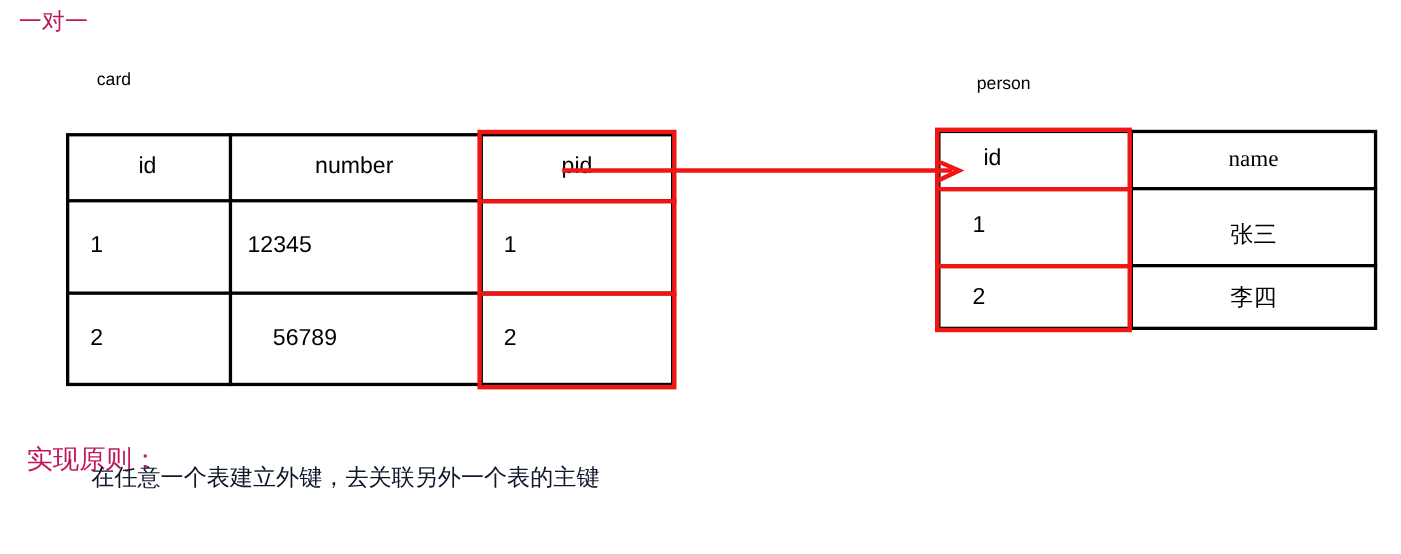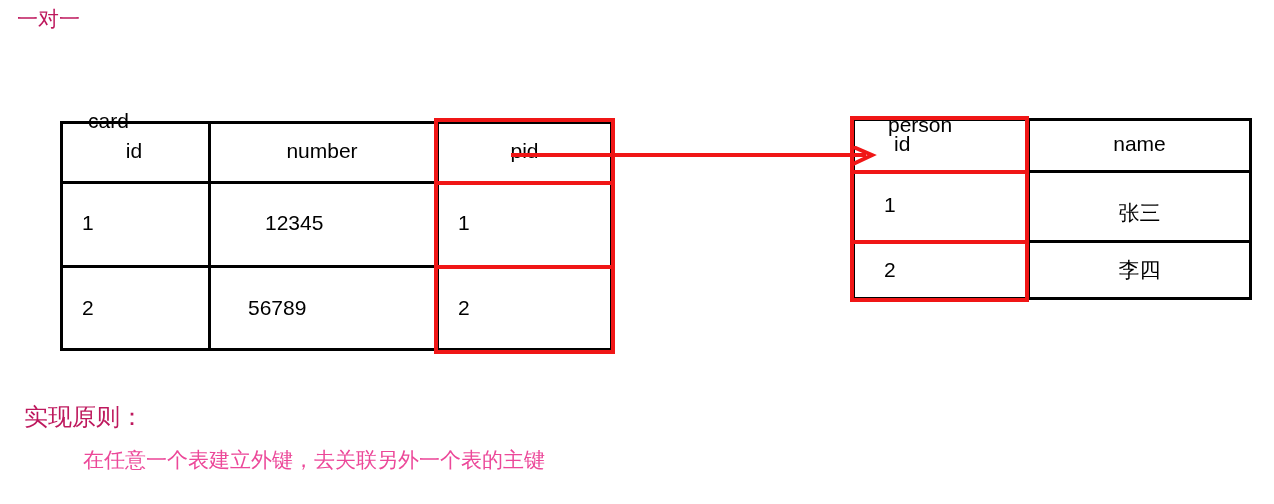--- a/index.html
+++ b/index.html
@@ -30,33 +30,32 @@
     position: absolute;
     left: 24px;
     top: 401px;
     font-size: 24px;
     color: #be185d;
     white-space: nowrap;
   }
   .principle-body {
     position: absolute;
     left: 83px;
-    top: 446px;
-    font-size: 21px;
-    color: #ec4899;
+    top: 420px;
+    font-size: 21px;
+    color: #0f172a;
     white-space: nowrap;
   }
 
   
   .tbl-caption {
     position: absolute;
-    font-size: 21px;
+    font-size: 16px;
     color: #000;
     white-space: nowrap;
-    margin-top: 45px;
   }
   .cap-card   { left: 88px;  top: 64px; }
   .cap-person { left: 888px; top: 68px; }
 
   
   .tbl {
     position: absolute;
     box-sizing: border-box;
   }
 
@@ -196,21 +195,21 @@
   <div class="rowline" style="top:60px;"></div>
   <div class="rowline" style="top:144px;"></div>
   <div class="colline" style="left:148px;"></div>
   <div class="colline" style="left:376px;"></div>
 
   <div class="card-cell" style="left:0px;   top:0px;   width:148px; height:60px; justify-content:center;">id</div>
   <div class="card-cell" style="left:376px; top:0px;   width:177px; height:60px; justify-content:center;">pid</div>
   <div class="card-cell" style="left:148px; top:0px;   width:228px; height:60px; justify-content:center;">number</div>
 
   <div class="card-cell" style="left:0px;   top:60px;  width:148px; height:84px; justify-content:flex-start; padding-left:22px;">1</div>
-  <div class="card-cell" style="left:148px; top:60px;  width:228px; height:84px; justify-content:flex-start; padding-left:40px;margin-left:17px;">12345</div>
+  <div class="card-cell" style="left:148px; top:60px;  width:228px; height:84px; justify-content:flex-start; padding-left:17px;">12345</div>
   <div class="card-cell" style="left:376px; top:60px;  width:177px; height:84px; justify-content:flex-start; padding-left:22px;">1</div>
 
   <div class="card-cell" style="left:0px;   top:144px; width:148px; height:86px; justify-content:flex-start; padding-left:22px;">2</div>
   <div class="card-cell" style="left:148px; top:144px; width:228px; height:86px; justify-content:flex-start; padding-left:40px;">56789</div>
   <div class="card-cell" style="left:376px; top:144px; width:177px; height:86px; justify-content:flex-start; padding-left:22px;">2</div>
 
   <div id="card-pid-highlight"></div>
   <div id="card-pid-sep1"></div>
   <div id="card-pid-sep2"></div>
 </div>
@@ -218,21 +217,21 @@
 <div class="tbl-caption cap-person">person</div>
 
 <div class="tbl" id="tbl-person">
   <div class="blk"></div>
 
   <div class="rowline" style="top:52px;"></div>
   <div class="rowline" style="top:122px;"></div>
   <div class="colline" style="left:175px;"></div>
 
   <div class="person-cell" style="left:0px;   top:0px;   width:175px; height:52px; justify-content:flex-start; padding-left:42px;">id</div>
-  <div class="person-cell" style="left:175px; top:0px;   width:225px; height:52px; justify-content:center;">name</div>
+  <div class="person-cell" style="left:175px; top:0px;   width:225px; height:52px; justify-content:center;font-family:Liberation Serif, serif;">name</div>
 
   <div class="person-cell" style="left:0px;   top:52px;  width:175px; height:70px; justify-content:flex-start; padding-left:32px;">1</div>
   <div class="person-cell" style="left:175px; top:52px;  width:225px; height:86px; justify-content:center;">张三</div>
 
   <div class="person-cell" style="left:0px;   top:122px; width:175px; height:60px; justify-content:flex-start; padding-left:32px;">2</div>
   <div class="person-cell" style="left:175px; top:122px; width:225px; height:60px; justify-content:center;">李四</div>
 
   <div id="person-id-highlight"></div>
   <div id="person-id-sep1"></div>
   <div id="person-id-sep2"></div>

